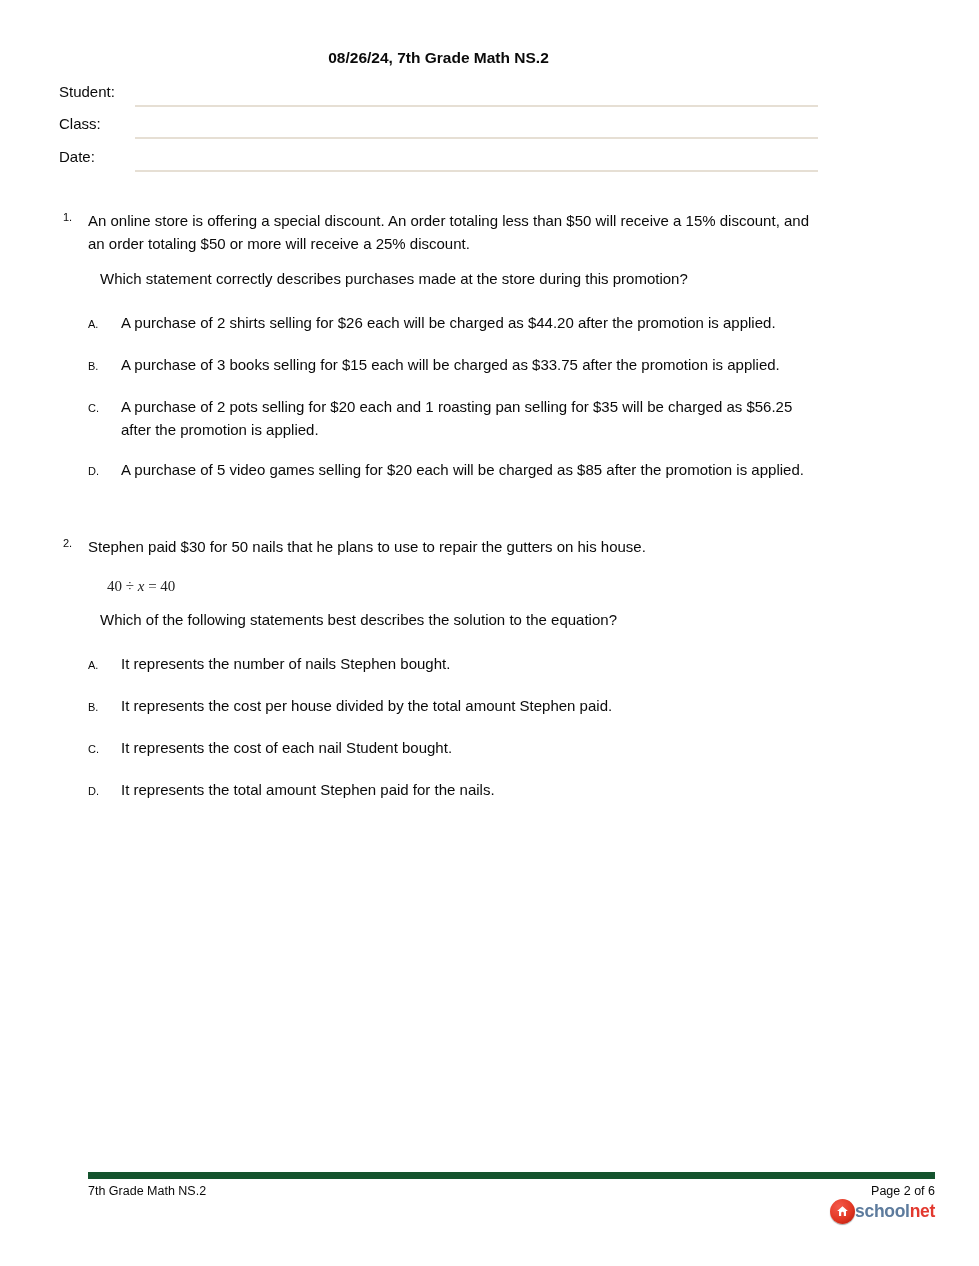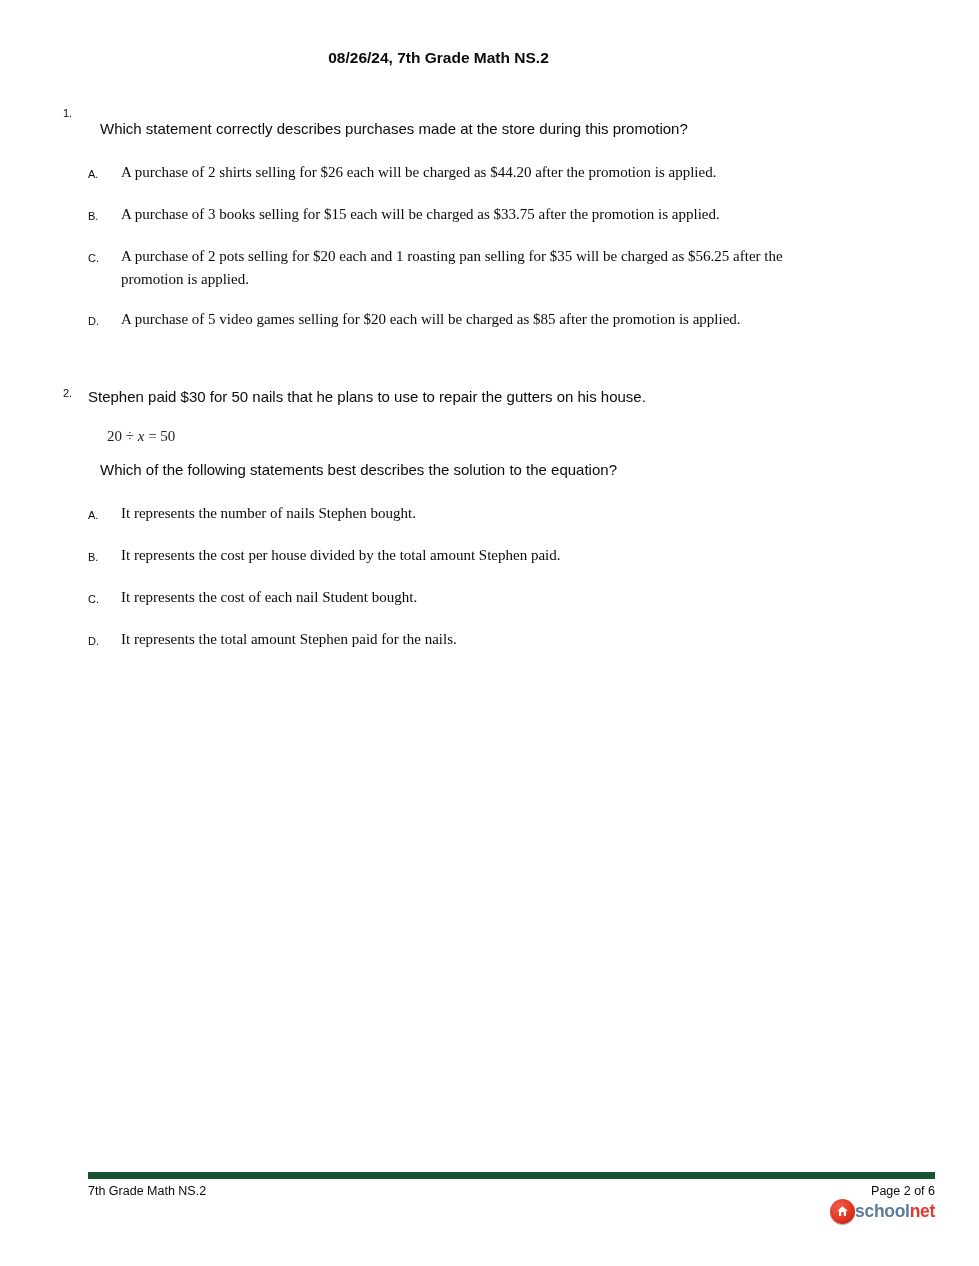--- a/index.html
+++ b/index.html
@@ -52,21 +52,21 @@
     line-height: 19px;
   }
   .equation .var { font-style: italic; }
   .options { margin-top: 21px; }
   .option { display: flex; margin-bottom: 17px; }
   .option:last-child { margin-bottom: 0; }
   .opt-letter {
     width: 33px; flex: 0 0 33px;
     font-size: 11px; padding-top: 2px;
   }
-  .opt-text { flex: 1; font-family: Liberation Serif, serif; }
+  .opt-text { flex: 1; }
   .footer {
     position: absolute;
     left: 88px; right: 44px; top: 1172px;
     border-top: 7px solid #14532d;
   }
   .footer-row {
     display: flex; justify-content: space-between;
     padding-top: 5px;
     font-size: 12.5px;
   }
@@ -86,26 +86,41 @@
     line-height: 25px;
   }
 </style>
 </head>
 <body>
 
 <div class="doc">
 
   <h1 class="doc-title">08/26/24, 7th Grade Math NS.2</h1>
 
+  <div class="fields">
+    <div class="field-row">
+      <span class="field-label">Student:</span>
+      <span class="field-line"></span>
+    </div>
+    <div class="field-row">
+      <span class="field-label">Class:</span>
+      <span class="field-line"></span>
+    </div>
+    <div class="field-row">
+      <span class="field-label">Date:</span>
+      <span class="field-line"></span>
+    </div>
+  </div>
 
   <div class="questions">
 
     <div class="question q1">
       <div class="qnum">1.</div>
       <div class="qbody">
+        <p class="qprompt">An online store is offering a special discount. An order totaling less than $50 will receive a 15% discount, and an order totaling $50 or more will receive a 25% discount.</p>
         <p class="qquestion">Which statement correctly describes purchases made at the store during this promotion?</p>
         <div class="options">
           <div class="option">
             <span class="opt-letter">A.</span>
             <span class="opt-text">A purchase of 2 shirts selling for $26 each will be charged as $44.20 after the promotion is applied.</span>
           </div>
           <div class="option">
             <span class="opt-letter">B.</span>
             <span class="opt-text">A purchase of 3 books selling for $15 each will be charged as $33.75 after the promotion is applied.</span>
           </div>
@@ -118,21 +133,21 @@
             <span class="opt-text">A purchase of 5 video games selling for $20 each will be charged as $85 after the promotion is applied.</span>
           </div>
         </div>
       </div>
     </div>
 
     <div class="question q2">
       <div class="qnum">2.</div>
       <div class="qbody">
         <p class="qprompt">Stephen paid $30 for 50 nails that he plans to use to repair the gutters on his house.</p>
-        <div class="equation"><span>20 ÷ </span><span class="var">x</span><span> = 50</span></div>
+        <div class="equation"><span>40 ÷ </span><span class="var">x</span><span> = 40</span></div>
         <p class="qquestion">Which of the following statements best describes the solution to the equation?</p>
         <div class="options">
           <div class="option">
             <span class="opt-letter">A.</span>
             <span class="opt-text">It represents the number of nails Stephen bought.</span>
           </div>
           <div class="option">
             <span class="opt-letter">B.</span>
             <span class="opt-text">It represents the cost per house divided by the total amount Stephen paid.</span>
           </div>

